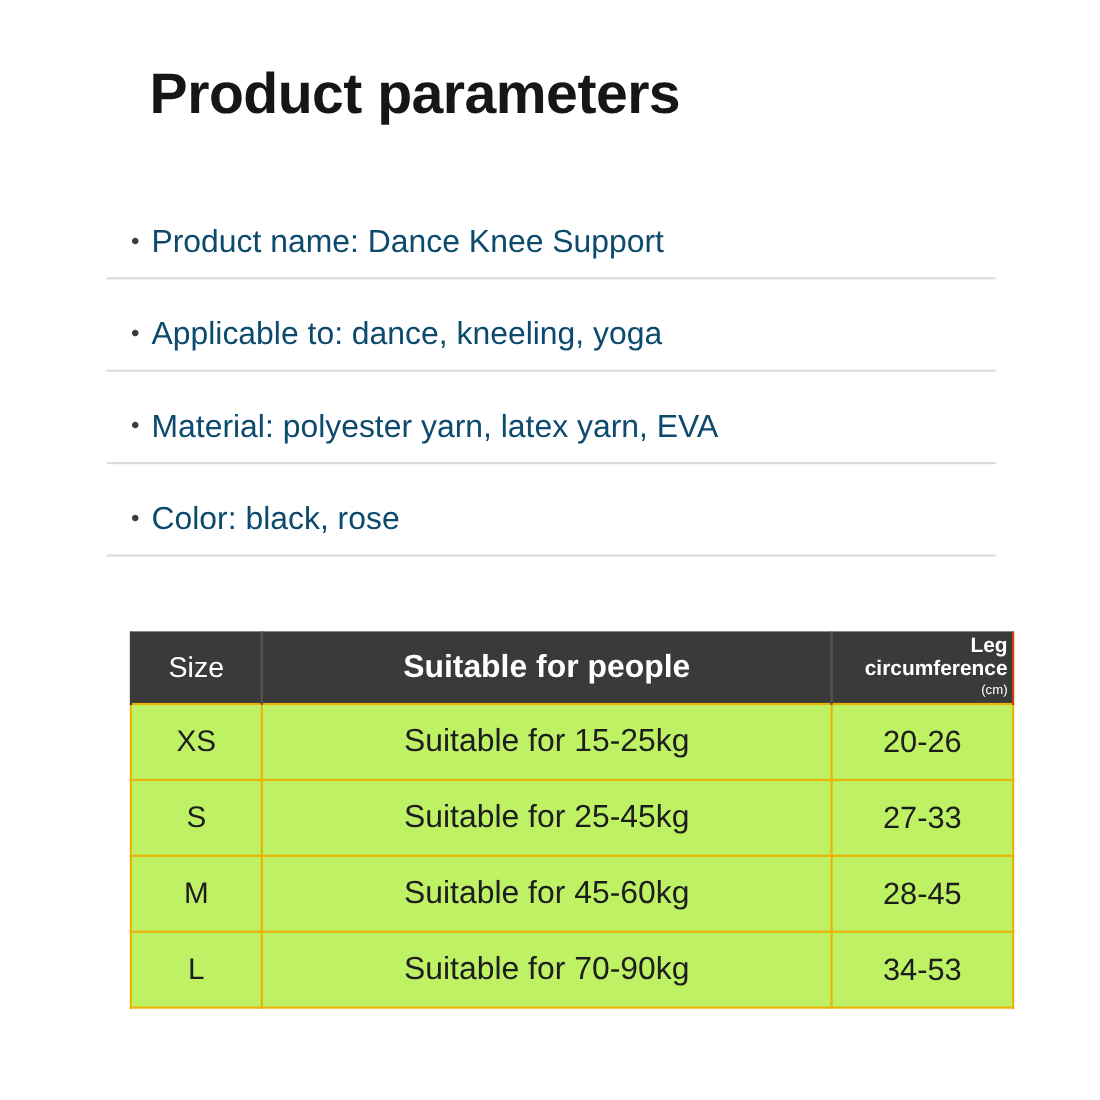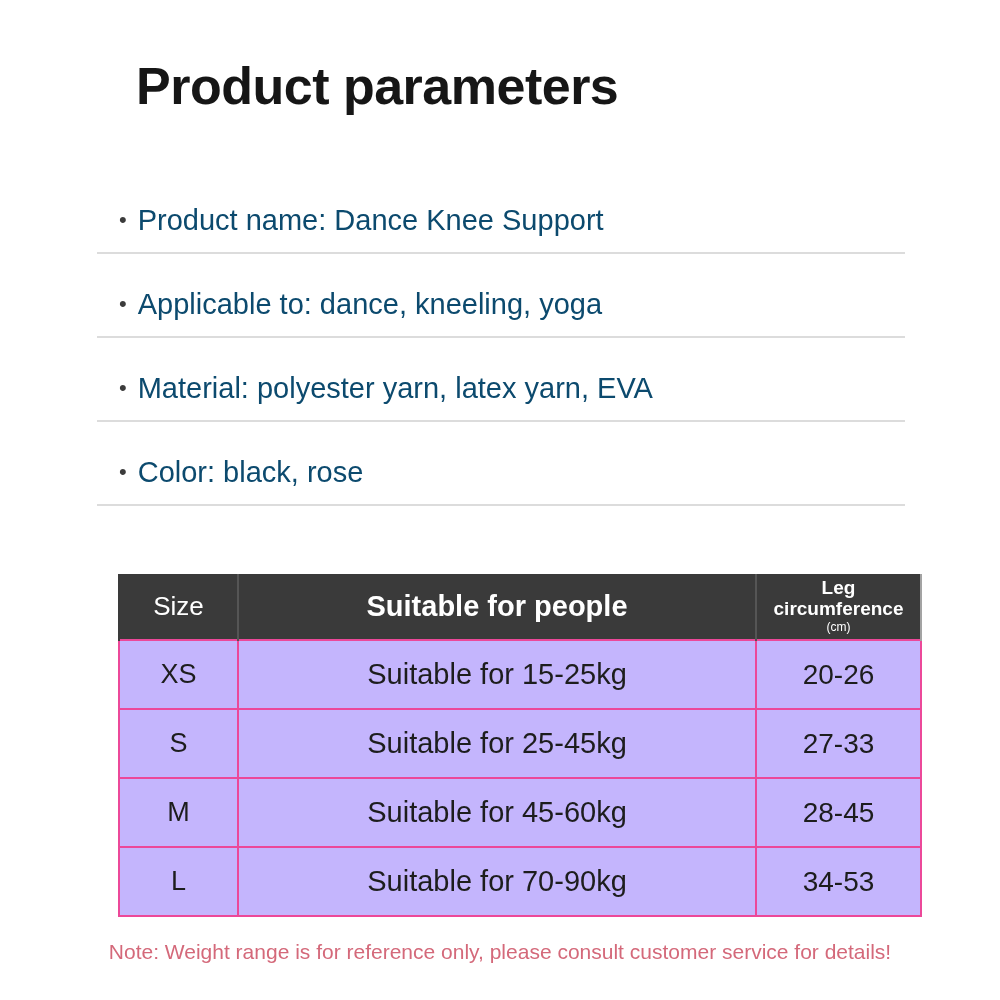--- a/index.html
+++ b/index.html
@@ -90,21 +90,22 @@
   }
   .size-table thead th {
     background: #3a3a3a;
     color: #ffffff;
     height: 66px;
     padding: 0 4px;
     border-left: 2px solid #3a3a3a;
     border-right: 2px solid #555555;
   }
   .size-table thead th:last-child {
-    border-right: 2px solid #a3a3a3;
+    border-right: 2px solid #c2410c;
+    text-align: right;
   }
   .th-size {
     width: 119px;
     font-size: 26px;
     font-weight: 400;
   }
   .th-people {
     width: 518px;
     font-size: 29px;
     font-weight: 700;
@@ -117,23 +118,23 @@
   }
   .th-leg .unit {
     display: block;
     font-size: 12px;
     font-weight: 400;
     line-height: 1.25;
   }
 
   .size-table tbody td {
     height: 69px;
-    background: #c4b5fd;
+    background: #bef264;
     color: #1d1d1d;
-    border: 2px solid #ec4899;
+    border: 2px solid #eab308;
     font-size: 28px;
     padding: 0 4px;
   }
   .size-table tbody td.cell-size {
     font-size: 27px;
   }
   .size-table tbody td.cell-people {
     font-size: 29px;
   }
   .size-table tbody td.cell-leg {
@@ -220,15 +221,14 @@
         <td class="cell-leg">28-45</td>
       </tr>
       <tr>
         <td class="cell-size">L</td>
         <td class="cell-people">Suitable for 70-90kg</td>
         <td class="cell-leg">34-53</td>
       </tr>
     </tbody>
   </table>
 
-  <div class="table-note">Note: Weight range is for reference only, please consult customer service for details!</div>
 
 </div>
 
 </body></html>

